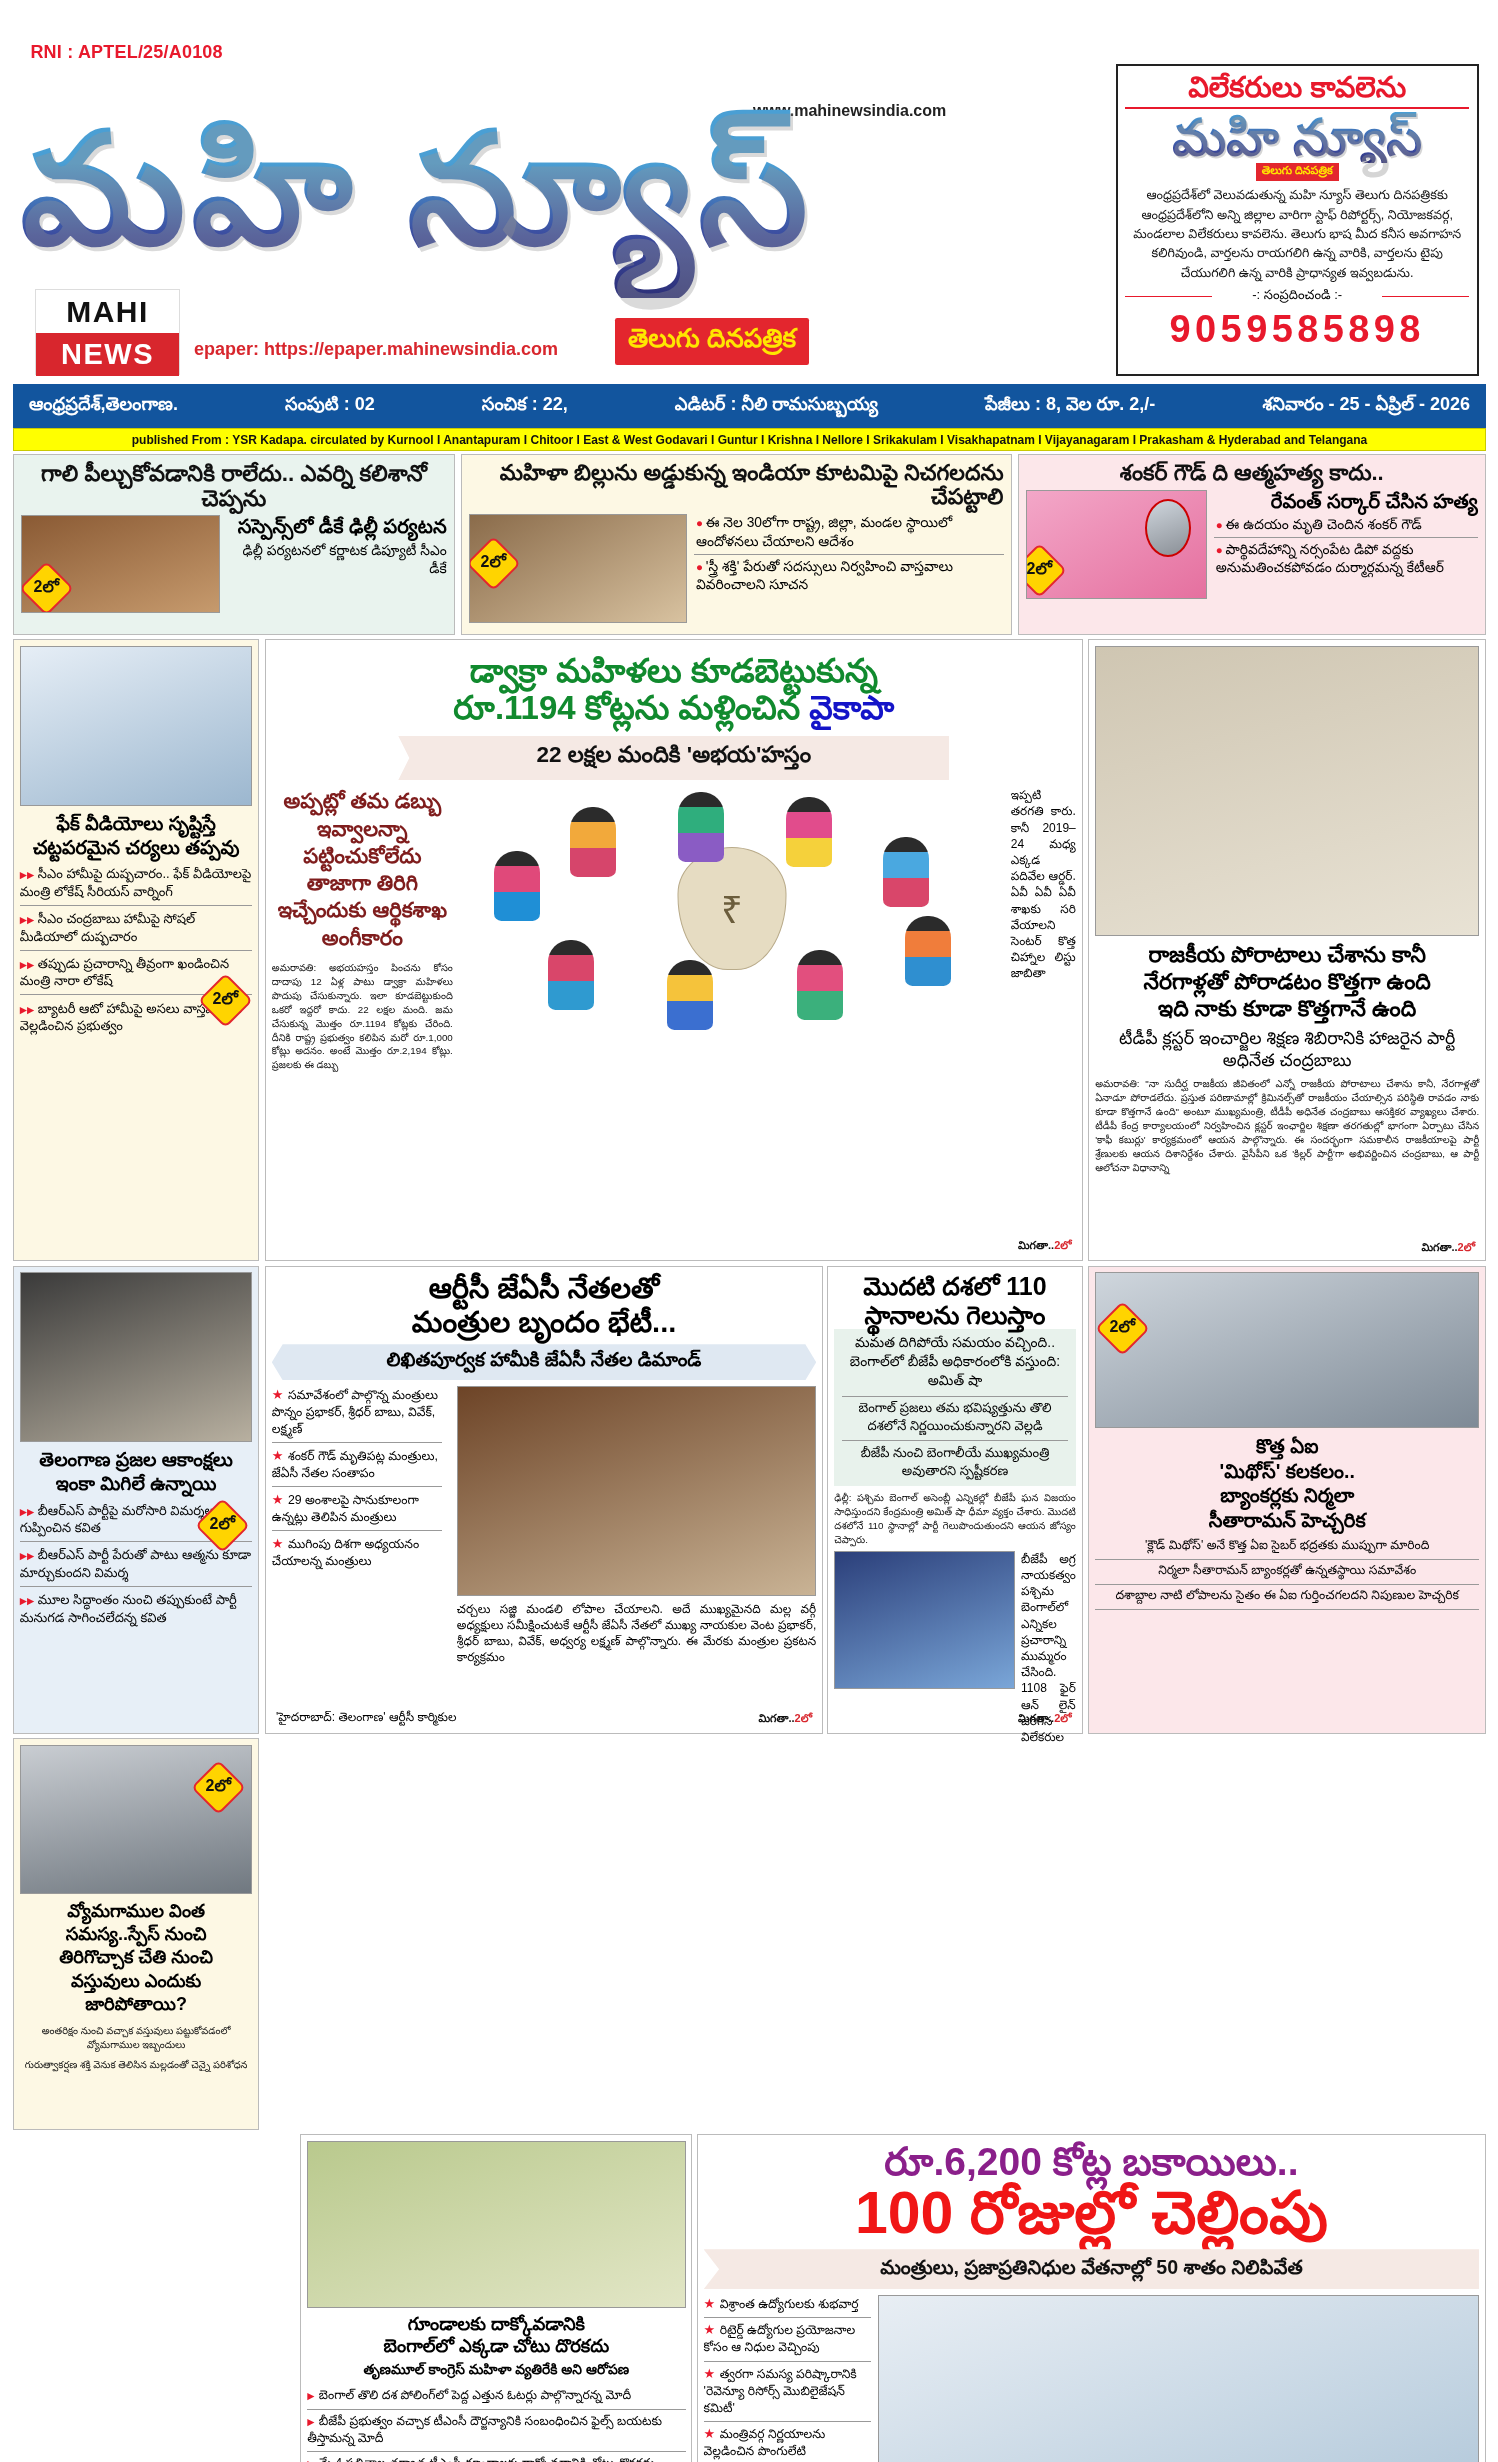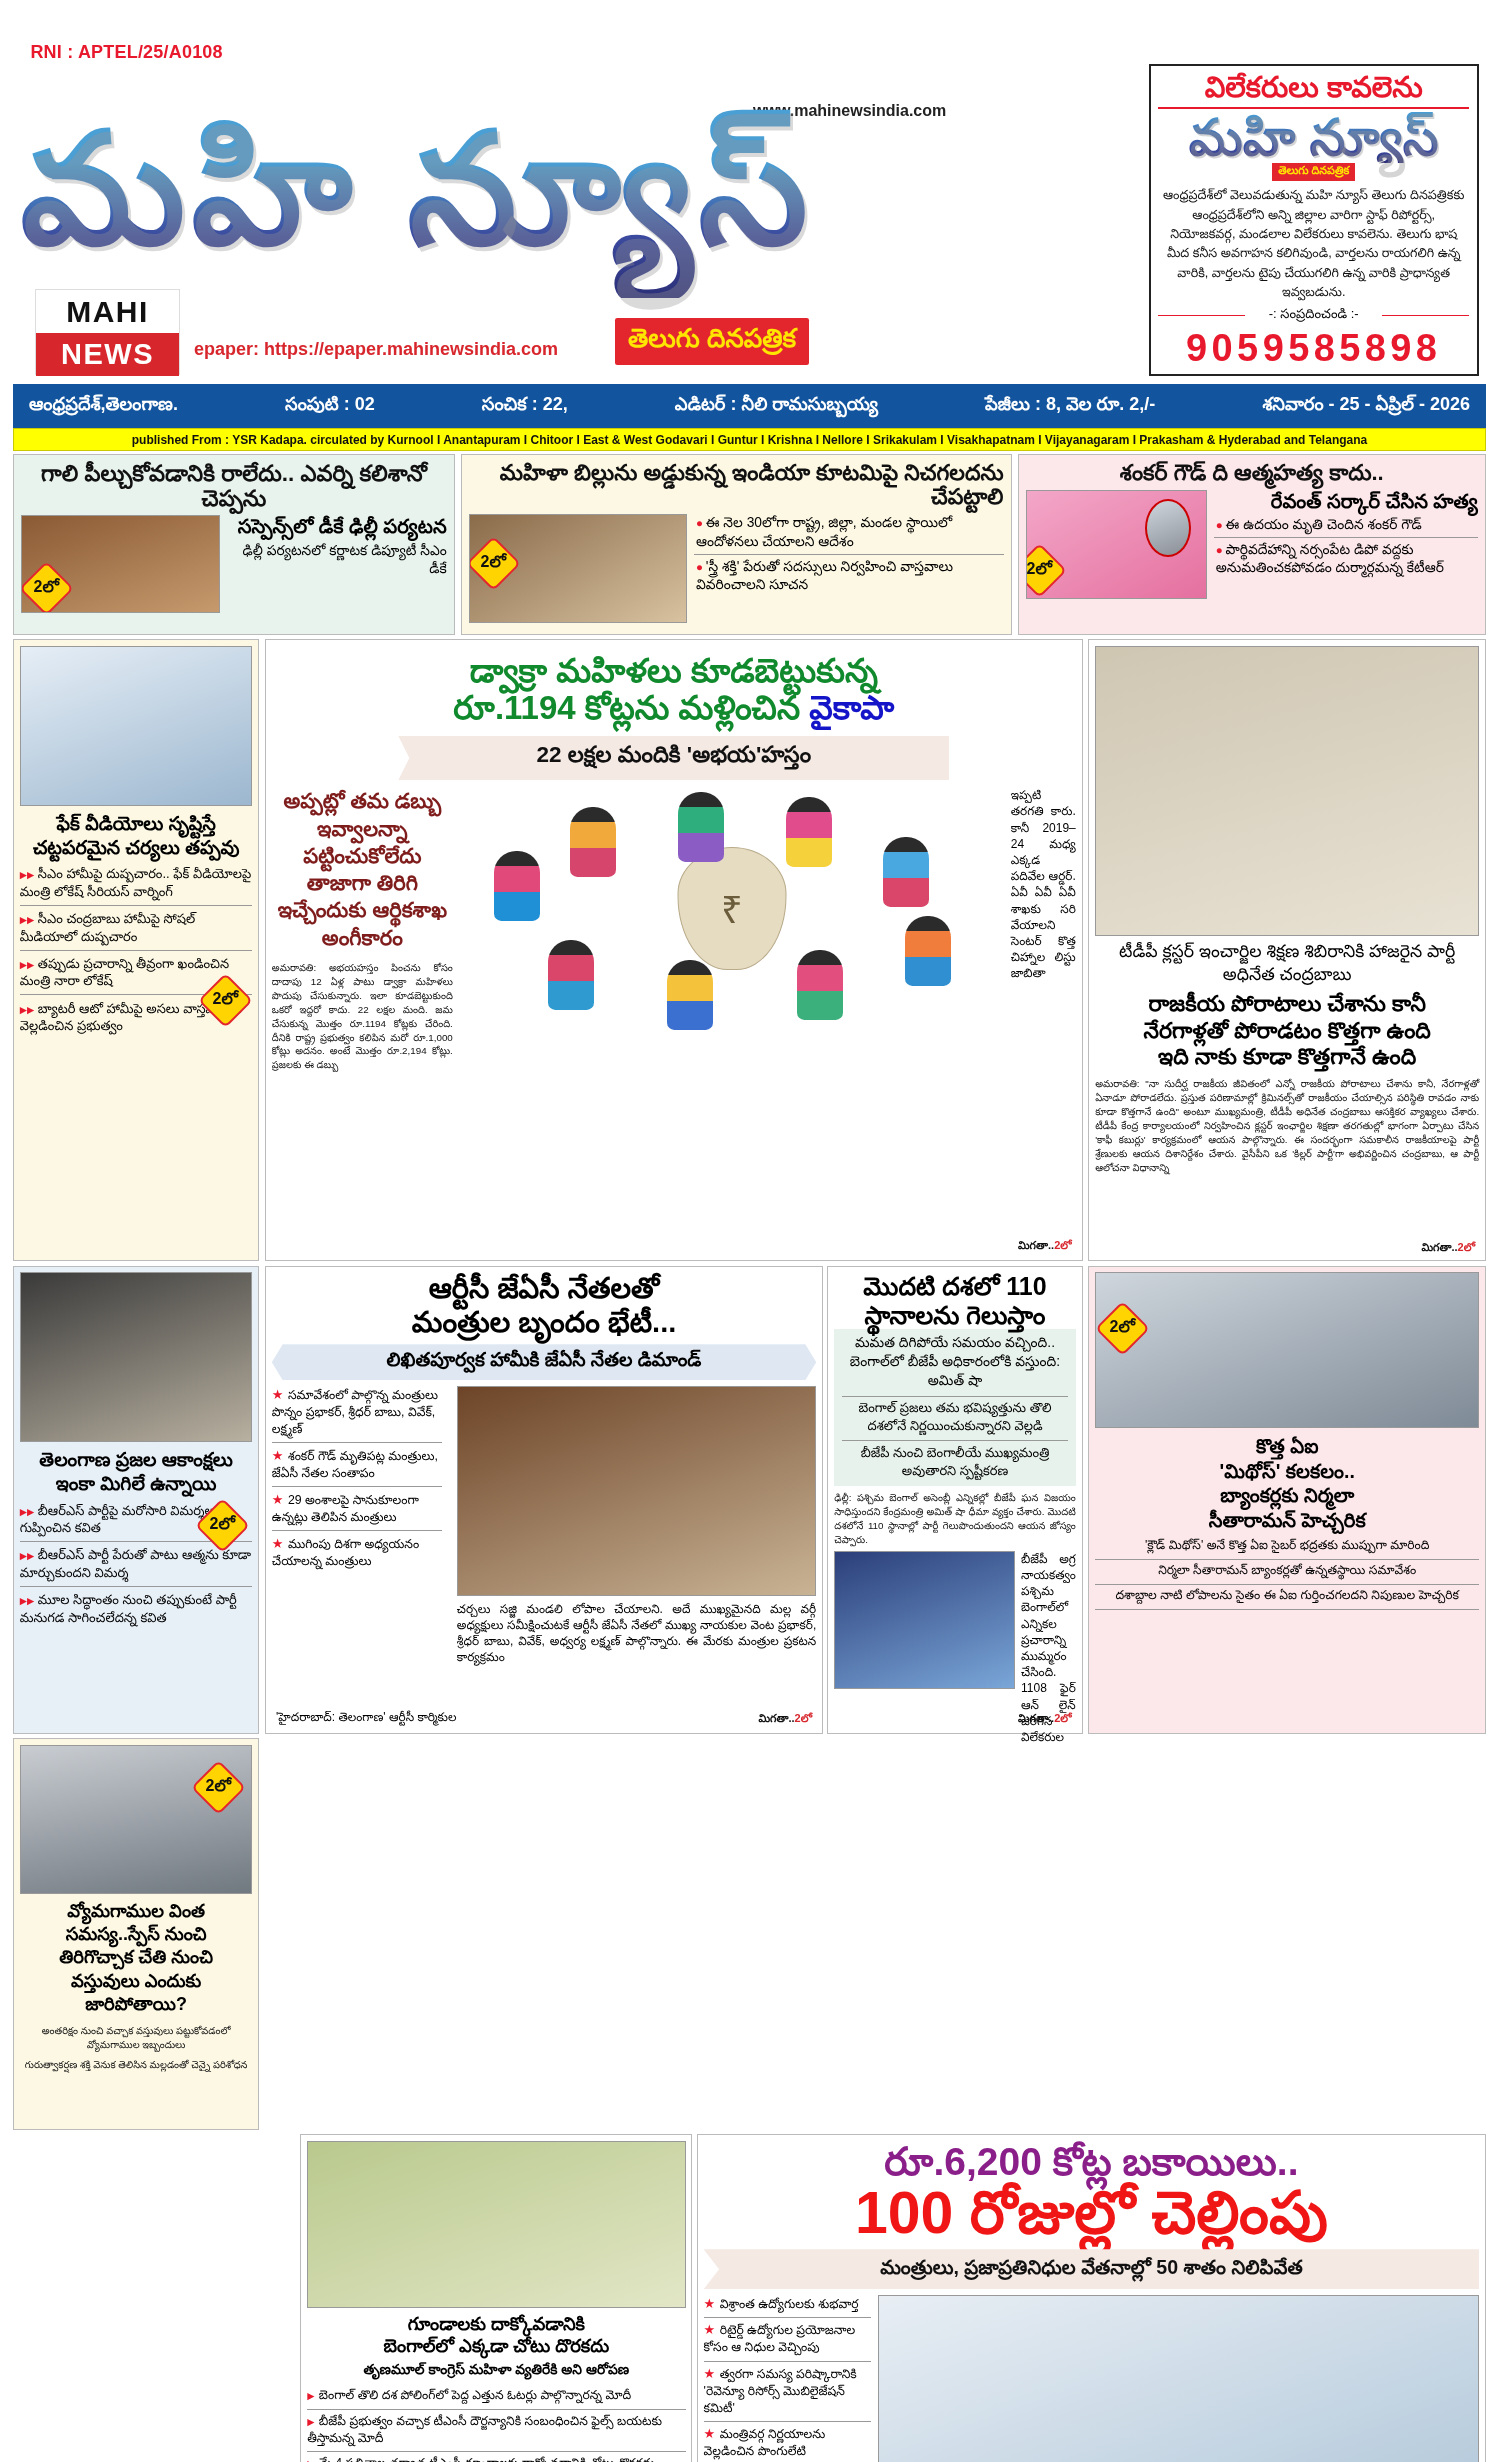--- a/index.html
+++ b/index.html
@@ -25,21 +25,21 @@
     text-shadow: 2.9px 4.4px 0 rgba(150,150,150,.35);
     white-space:nowrap; letter-spacing: 5.8px;
   }
   .mahi-badge { position:absolute; left:22px; top:289px; width:145px; height:86px; background:#fff; border:0.7px solid #ddd;}
   .mahi-badge .m1 { height:43px; line-height:43px; text-align:center; color:#111; font-weight:bold; font-size:30px; letter-spacing:1.5px;}
   .mahi-badge .m2 { height:43px; line-height:43px; text-align:center; background:#d8262d; color:#fff; font-weight:bold; font-size:29px; letter-spacing:1.5px;}
   .epaper { position:absolute; left:181px; top:339px; color:#d8262d; font-weight:bold; font-size:18px;}
   .tag-tel { position:absolute; left:602px; top:318px; background:#e3262e; color:#ffe600; font-weight:bold; font-size:26px; padding:5px 13px; border-radius:2.2px;}
 
   .promo-box {
-    position:absolute; right:7.3px; top:64px; width:330px; height:312px;
+    position:absolute; right:7.3px; top:64px; width:363px; height:312px;
     border:2.2px solid #222; background:#fff; padding:5.8px 7.3px;
   }
   .promo-head { color:#e8192c; font-weight:bold; font-size:29px; text-align:center; line-height:1.05; }
   .promo-rule { border-top:2.2px solid #e8192c; margin:4.4px 0 2.9px; }
   .promo-logo {
     text-align:center; font-size:51px; font-weight:bold; line-height:1.0;
     background: linear-gradient(180deg,#4a9fd4 0%,#3b4a9e 75%,#2c2f78 100%);
     -webkit-background-clip:text; background-clip:text; color:transparent;
     text-shadow: 1.5px 2.2px 0 rgba(150,150,150,.4);
   }
@@ -363,24 +363,24 @@
           <div class="jump" style="position:absolute;right:10px;bottom:5.8px;">మిగతా..<b>2లో</b></div>
         </div>
       </div>
 
     </div>
 
     <div class="col-r">
 
       <div class="box b-white" style="height:622px;position:relative;">
         <div class="photo hall" style="height:290px;background:linear-gradient(165deg,#cfc6b2,#e8e2d4);"></div>
-        <div style="font-size:17.4px;text-align:center;line-height:1.28;margin-top:4.4px;">టీడీపీ క్లస్టర్ ఇంచార్జిల శిక్షణ శిబిరానికి హాజరైన పార్టీ అధినేత చంద్రబాబు</div>
         <div style="font-weight:bold;font-size:22px;text-align:center;line-height:1.22;margin-top:5.8px;white-space:pre-line;">రాజకీయ పోరాటాలు చేశాను కానీ
 నేరగాళ్లతో పోరాడటం కొత్తగా ఉంది
 ఇది నాకు కూడా కొత్తగానే ఉంది</div>
+        <div style="font-size:17.4px;text-align:center;line-height:1.28;margin-top:4.4px;">టీడీపీ క్లస్టర్ ఇంచార్జిల శిక్షణ శిబిరానికి హాజరైన పార్టీ అధినేత చంద్రబాబు</div>
         <div class="body-s" style="margin-top:5.8px;">అమరావతి: "నా సుదీర్ఘ రాజకీయ జీవితంలో ఎన్నో రాజకీయ పోరాటాలు చేశాను కానీ, నేరగాళ్లతో ఏనాడూ పోరాడలేదు. ప్రస్తుత పరిణామాల్లో క్రిమినల్స్‌తో రాజకీయం చేయాల్సిన పరిస్థితి రావడం నాకు కూడా కొత్తగానే ఉంది" అంటూ ముఖ్యమంత్రి, టీడీపీ అధినేత చంద్రబాబు ఆసక్తికర వ్యాఖ్యలు చేశారు. టీడీపీ కేంద్ర కార్యాలయంలో నిర్వహించిన క్లస్టర్ ఇంఛార్జిల శిక్షణా తరగతుల్లో భాగంగా ఏర్పాటు చేసిన 'కాఫీ కబుర్లు' కార్యక్రమంలో ఆయన పాల్గొన్నారు. ఈ సందర్భంగా సమకాలీన రాజకీయాలపై పార్టీ శ్రేణులకు ఆయన దిశానిర్దేశం చేశారు. వైసీపీని ఒక 'కిల్లర్ పార్టీ'గా అభివర్ణించిన చంద్రబాబు, ఆ పార్టీ ఆలోచనా విధానాన్ని</div>
         <div class="jump" style="position:absolute;right:10px;bottom:4.4px;">మిగతా..<b>2లో</b></div>
       </div>
 
       <div class="box b-pink" style="height:468px;margin-top:4.4px;position:relative;">
         <div class="photo" style="height:156px;background:linear-gradient(160deg,#cfd6dd,#7e8a96);position:relative;">
           <div class="corner2" style="left:7.3px;top:36px;">
               <b>2లో</b>
             </div>
         </div>

